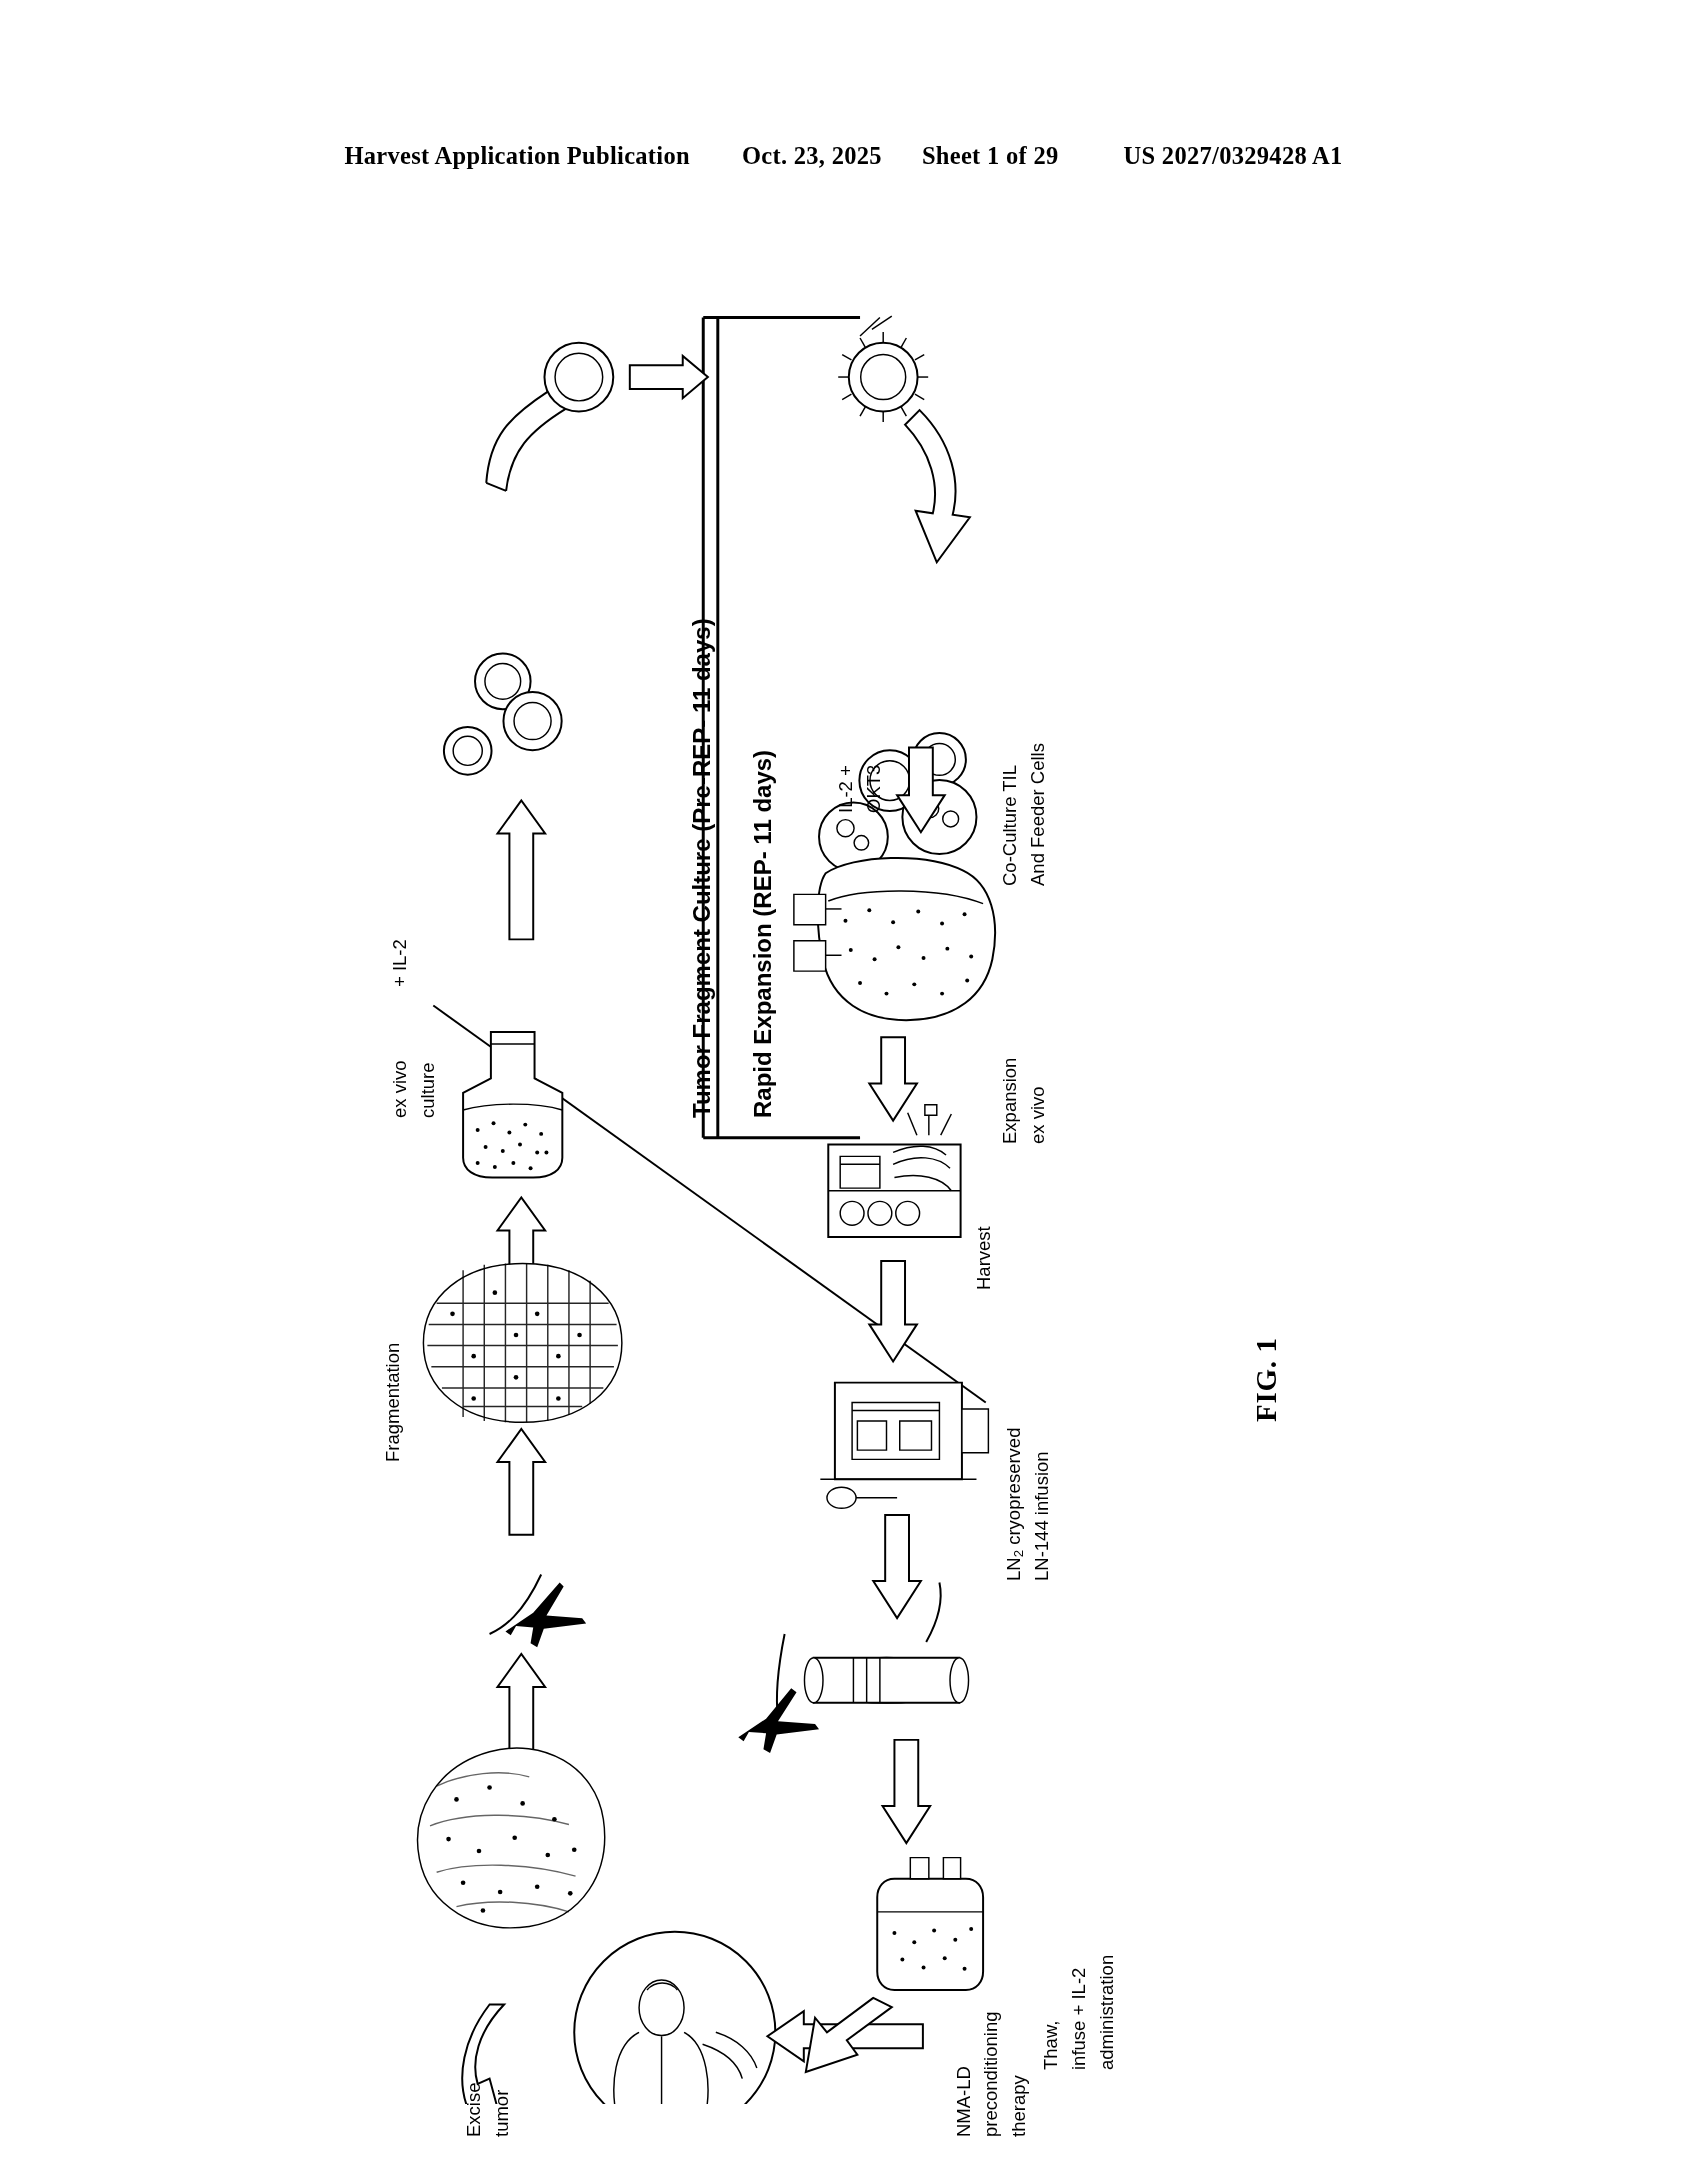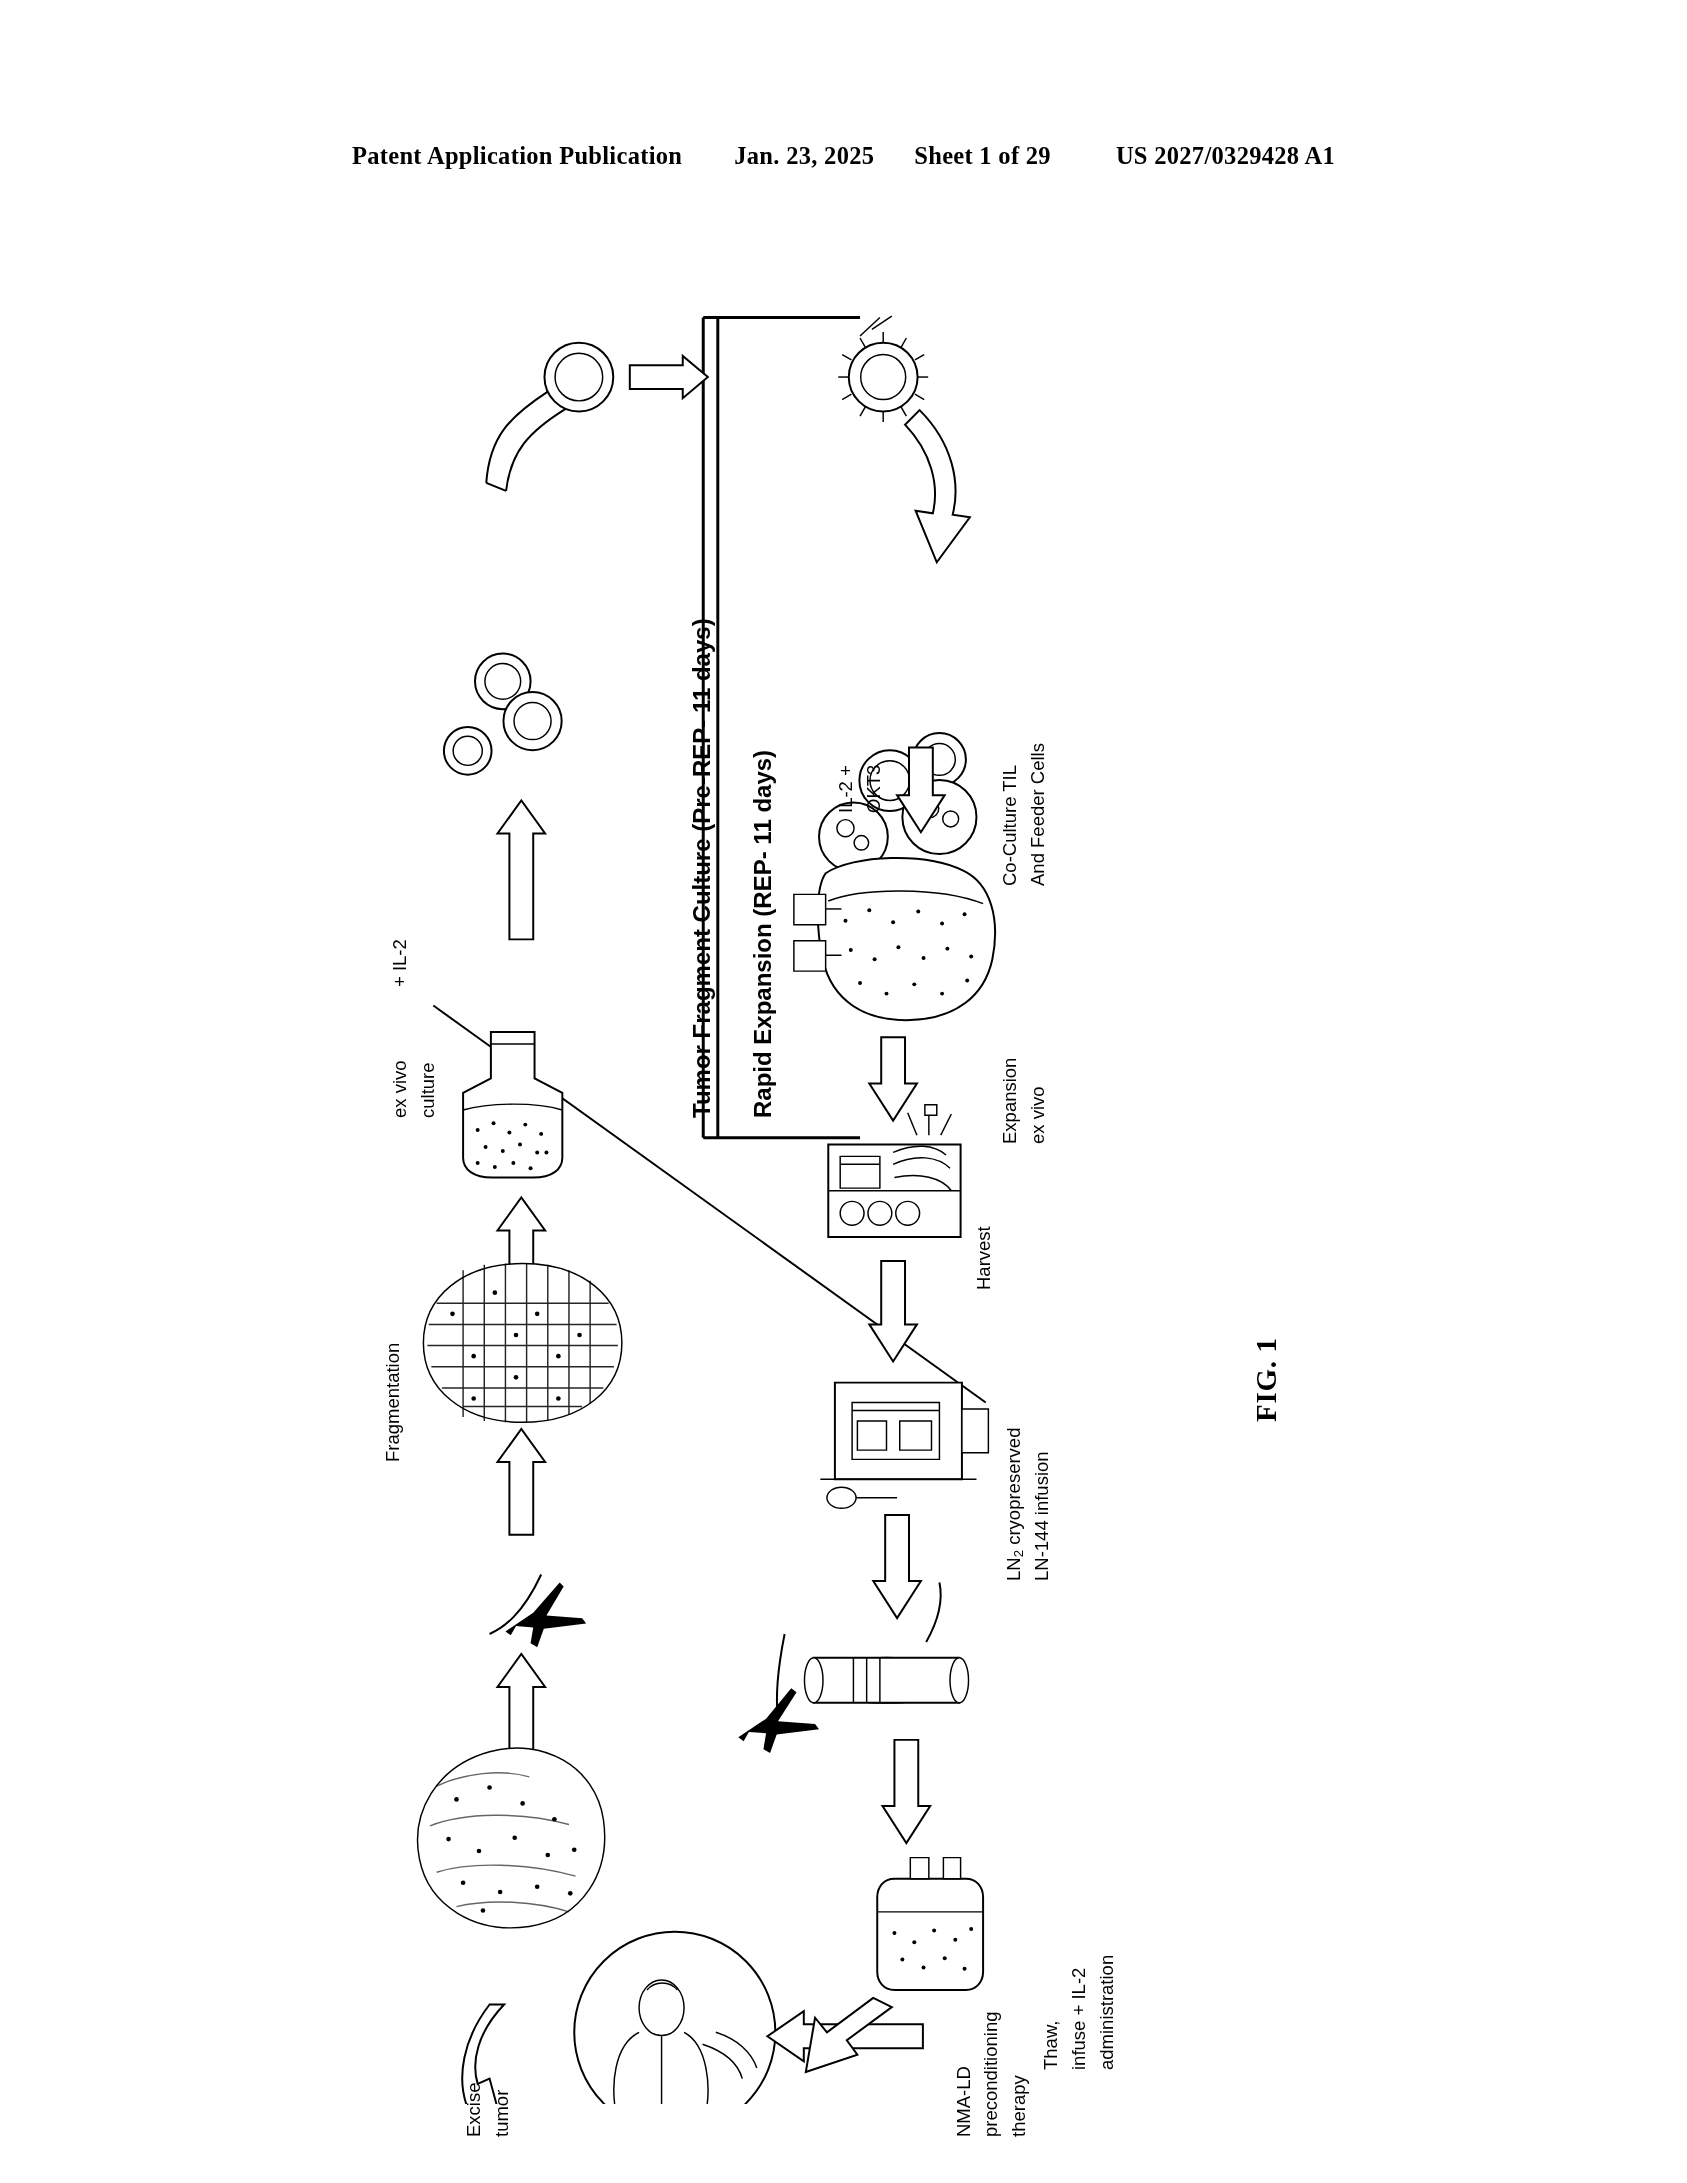--- a/index.html
+++ b/index.html
@@ -71,23 +71,23 @@
     font-weight: bold;
     font-size: 29px;
     letter-spacing: 0.7px;
   }
   .sub { font-size: 0.72em; vertical-align: -0.25em; }
 </style>
 </head>
 <body>
 
 <div id="pub-header">
-  <span class="hdr-seg">Patent Application Publication</span>
+  <span class="hdr-seg">Harvest Application Publication</span>
   <span class="gap-a"></span>
-  <span class="hdr-seg">Jan. 23, 2025</span>
+  <span class="hdr-seg">Oct. 23, 2025</span>
   <span class="gap-b"></span>
   <span class="hdr-seg">Sheet 1 of 29</span>
   <span class="gap-c"></span>
   <span class="hdr-seg">US 2027/0329428 A1</span>
 </div>
 
 <div id="figure-canvas">
 
   <svg id="figure-svg" width="1687" height="1886" viewBox="0 0 2550 2850">
     <defs>

